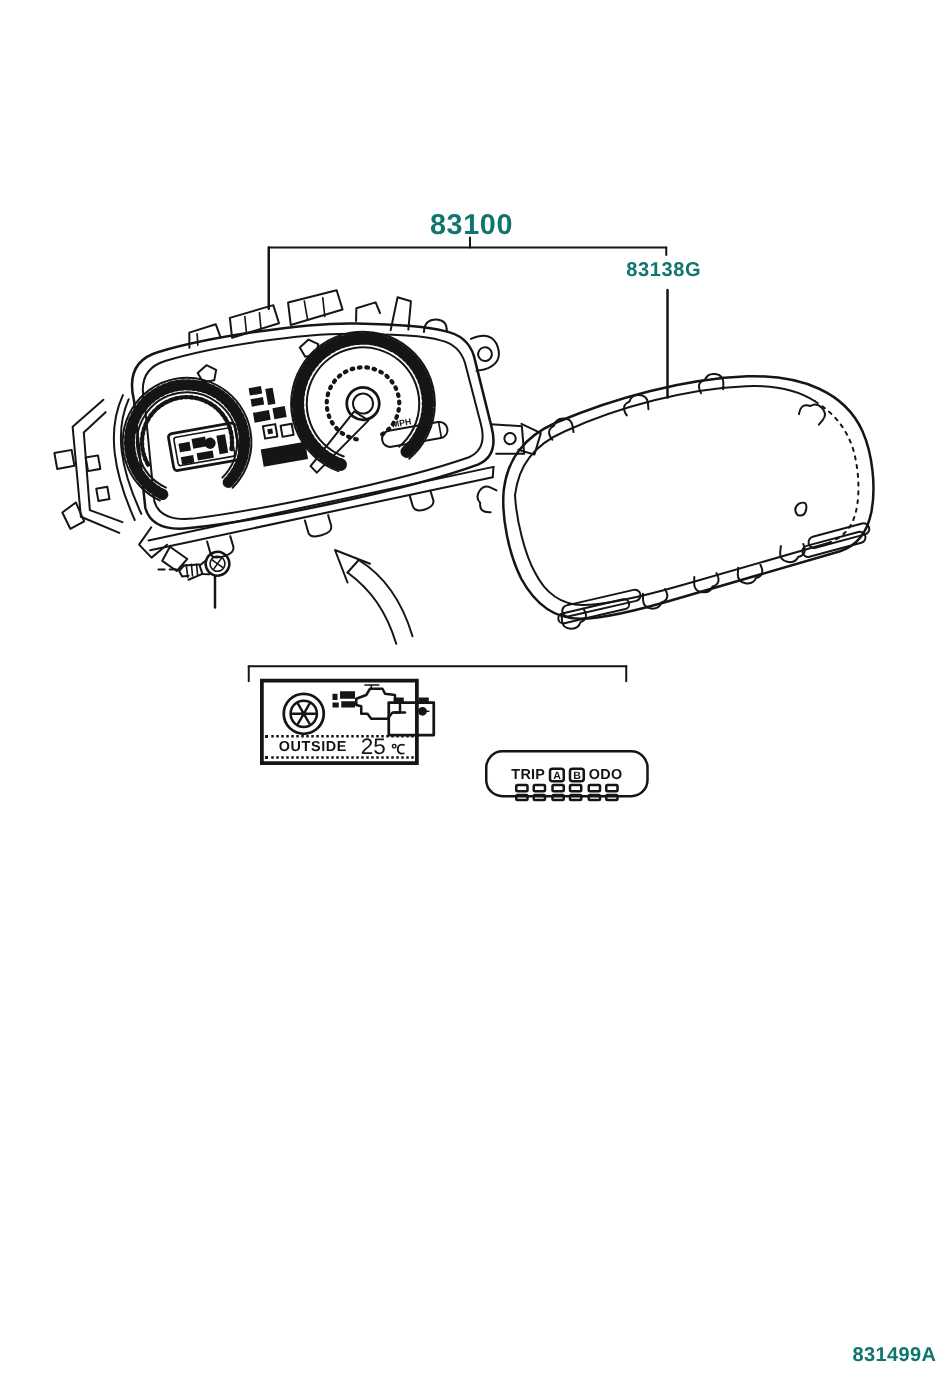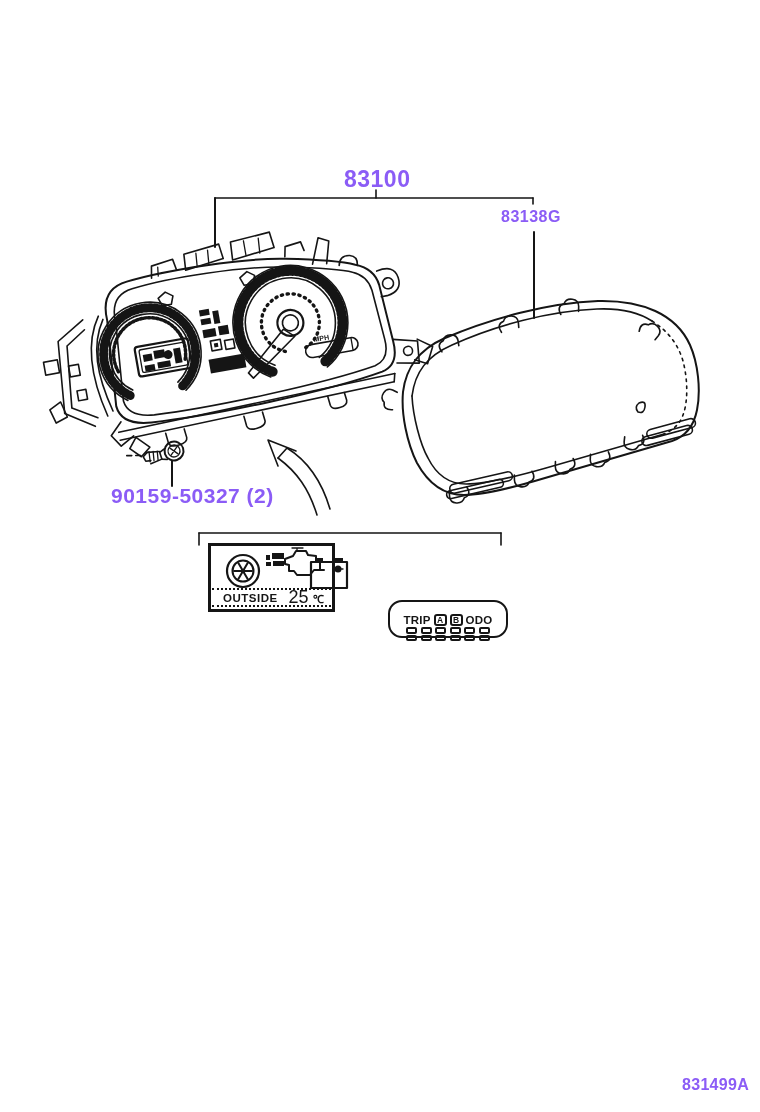--- a/index.html
+++ b/index.html
@@ -13,39 +13,39 @@
   svg .w2{stroke-width:2;}
   svg .w22{stroke-width:2.2;}
   svg .w13{stroke-width:1.3;}
   svg .ticksL{stroke-width:9;stroke-dasharray:1.7 2.9;}
   svg .ticksR{stroke-width:10;stroke-dasharray:1.7 3;}
   svg .band{stroke-width:3.5;stroke-dasharray:2 2.1;}
   svg .dotarc{stroke-width:3.4;stroke-dasharray:1.3 4.6;}
   svg .dash{stroke-dasharray:5 4;}
   svg .dotline{stroke-dasharray:2.5 4.5;}
   svg text{stroke:none;fill:#151515;font-family:"Liberation Sans",sans-serif;font-weight:bold;}
-  .lbl{position:absolute;font-weight:bold;color:#8b5cf6;white-space:nowrap;letter-spacing:0.5px;}
+  .lbl{position:absolute;font-weight:bold;color:#0f766e;white-space:nowrap;letter-spacing:0.5px;}
   .lbl-83100{left:344px;top:166px;font-size:23px;}
   .lbl-83138g{left:501px;top:208px;font-size:16px;}
   .lbl-screw{left:111px;top:484px;font-size:21px;}
   .lbl-docnum{left:682px;top:1076px;font-size:16px;letter-spacing:0.3px;}
 
   
   .inset-box{position:absolute;left:208px;top:543px;width:127px;height:69px;
              border:3px solid #151515;background:#fff;display:flex;flex-direction:column;}
   .inset-icons{flex:1;position:relative;}
   .inset-row{height:19px;margin:0 1px 2px 1px;border-top:2px dotted #151515;
              border-bottom:2px dotted #151515;display:flex;align-items:center;
              justify-content:space-between;padding:0 7px 0 11px;}
   .inset-outside{font-size:11.5px;font-weight:bold;letter-spacing:0.5px;}
   .inset-temp{font-size:18px;font-weight:normal;}
   .inset-unit{font-size:11px;font-weight:bold;}
 
   
-  .odo-box{position:absolute;left:388px;top:600px;width:120px;height:38px;
+  .odo-box{position:absolute;left:388px;top:600px;width:131px;height:38px;
            border:2.5px solid #151515;border-radius:14px;background:#fff;
            display:flex;flex-direction:column;align-items:center;padding:12px 4px;}
   .odo-top{display:flex;align-items:center;gap:3px;height:15px;}
   .odo-word{font-size:11.5px;font-weight:bold;letter-spacing:0.2px;}
   .odo-ab{display:inline-flex;align-items:center;justify-content:center;width:13px;height:12px;
           border:2px solid #151515;border-radius:3px;font-size:8.5px;font-weight:bold;}
   .odo-ab.b{border-width:2.5px;font-weight:900;}
   .odo-digits{display:flex;gap:3.5px;margin-top:1px;}
   .odo-digit{display:flex;flex-direction:column;gap:1px;}
   .odo-digit span{display:block;width:11px;height:6.5px;border:2px solid #151515;border-radius:2px;}
@@ -217,21 +217,20 @@
     <g>
       <path d="M 330,509 C 322,482 308,461 287,448"></path>
       <path d="M 317,515 C 309,489 297,472 278,458"></path>
       <path d="M 296,451 L 268,440 L 278,466"></path>
       <path d="M 287,448 L 278,458"></path>
     </g>
   </svg>
 
   <div class="lbl lbl-83100">83100</div>
   <div class="lbl lbl-83138g">83138G</div>
-  <div class="lbl lbl-screw">90159-50327 (2)</div>
   <div class="lbl lbl-docnum">831499A</div>
 
   <div class="inset-box">
     <div class="inset-icons">
       <svg width="138" height="44" viewBox="0 0 138 44">
         <g transform="translate(32,25)">
           <circle class="w22" cx="0" cy="0" r="16"></circle>
           <circle class="w2" cx="0" cy="0" r="10.5"></circle>
           <path class="w2" d="M -9,0 H 9 M -4.5,-7.8 L 4.5,7.8 M -4.5,7.8 L 4.5,-7.8"></path>
           <circle class="fill" cx="0" cy="0" r="2.2"></circle>

